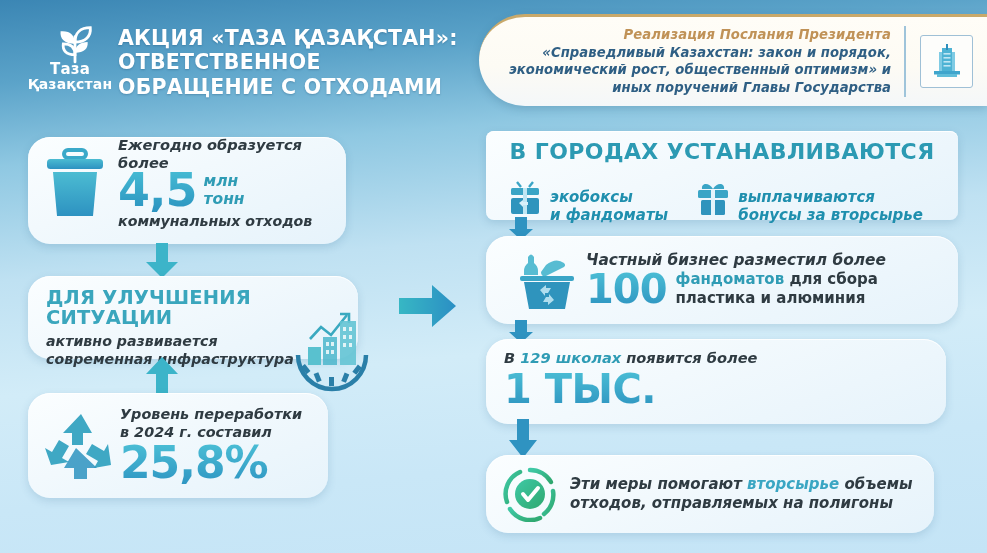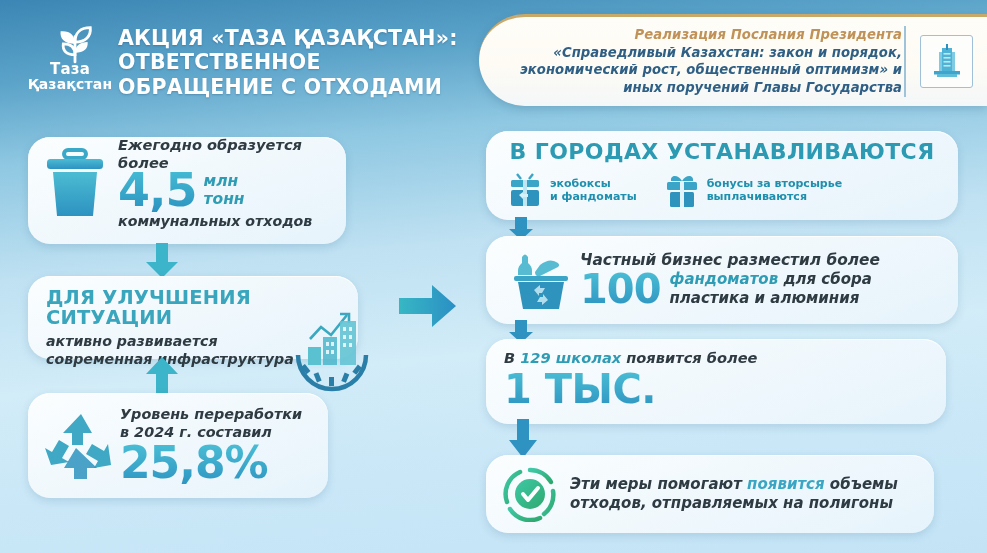--- a/index.html
+++ b/index.html
@@ -29,21 +29,21 @@
   }
 
   .header-banner {
     position: absolute; left: 479px; top: 14px; width: 508px; height: 92px;
     background: linear-gradient(180deg,#fffdf7 0%,#fdfbf4 55%,#f4f7f9 100%);
     border-top: 3px solid #c9a96a;
     border-radius: 46px 0 0 46px;
     box-shadow: 0 3px 9px rgba(35,85,120,.22);
     display: flex; align-items: center; justify-content: flex-end; padding-right: 14px;
   }
-  .banner-text { text-align: right; padding-right: 2px; border-right: 2px solid #9fc4da; }
+  .banner-text { text-align: right; padding-right: 13px; border-right: 2px solid #9fc4da; }
   .banner-line-1 {
     color: #c09257; font-style: italic; font-weight: bold;
     font-size: 13.2px; line-height: 1.32; letter-spacing: .1px;
   }
   .banner-line-2 {
     color: #2f5f84; font-style: italic; font-weight: bold;
     font-size: 13.2px; line-height: 1.34; letter-spacing: .05px; max-width: 395px;
   }
   .banner-badge {
     width: 53px; height: 53px; margin-left: 14px; border: 1.6px solid #9fc0d6;
@@ -88,40 +88,40 @@
   .rec-big { font-size: 44px; font-weight: bold; line-height: 1.0; letter-spacing: -1px;
     background: linear-gradient(180deg,#4cc0d6 0%,#2e95c2 100%);
     -webkit-background-clip: text; background-clip: text; color: transparent; }
 
   
   .arrow-down-1 { position: absolute; left: 145px; top: 243px; width: 34px; height: 36px; }
   .arrow-up-1 { position: absolute; left: 145px; top: 356px; width: 34px; height: 40px; }
   .arrow-right-1 { position: absolute; left: 398px; top: 282px; width: 60px; height: 48px; }
 
   
-  #card-cities { left: 486px; top: 131px; width: 472px; height: 89px; padding: 9px 0 0 0; }
+  #card-cities { left: 486px; top: 131px; width: 472px; height: 89px; padding: 9px 0 0 0; border-radius: 8px; }
   .cities-head { text-align: center; font-weight: bold; font-size: 22px; color: #2c9ab3;
     letter-spacing: .4px; text-transform: uppercase; line-height: 1.05; }
   .cities-row { display: flex; margin-top: 9px; padding-left: 22px; }
   .cities-item { display: flex; align-items: center; }
   .cities-item + .cities-item { margin-left: 28px; }
   .cities-ico { width: 34px; height: 36px; flex: none; }
-  .cities-lbl { margin-left: 8px; font-weight: bold; font-size: 11px;
-    color: #1f8fae; line-height: 1.22; }
+  .cities-lbl { margin-left: 8px; font-style: italic; font-weight: bold; font-size: 15px;
+    color: #1f8fae; line-height: 1.22; margin-top: 16px; }
 
   #card-business { left: 486px; top: 236px; width: 472px; height: 88px;
-    display: flex; align-items: center; padding: 0 10px 0 24px; }
+    display: flex; align-items: center; padding: 0 10px 0 30px; }
   .biz-ico { width: 62px; height: 62px; flex: none; }
   .biz-txt { margin-left: 8px; }
   .biz-l1 { font-style: italic; font-weight: bold; font-size: 15.4px; color: #2f3b42; line-height: 1.18; }
   .biz-row { display: flex; align-items: center; margin-top: -1px; }
   .biz-big { font-size: 40px; font-weight: bold; line-height: 1.0; letter-spacing: -1px;
     background: linear-gradient(180deg,#4cc0d6 0%,#2d93c0 100%);
     -webkit-background-clip: text; background-clip: text; color: transparent; }
-  .biz-side { margin-left: 9px; font-style: italic; font-weight: bold; font-size: 15px; line-height: 1.24; }
+  .biz-side { margin-left: 9px; font-weight: bold; font-size: 15px; line-height: 1.24; }
   .biz-side .hl { color: #2f9cb5; }
   .biz-side .pl { color: #2f3b42; }
 
   #card-schools { left: 486px; top: 339px; width: 460px; height: 85px; padding: 10px 0 0 18px; }
   .sch-l1 { font-style: italic; font-weight: bold; font-size: 14.6px; color: #2f3b42; line-height: 1.2; }
   .sch-l1 .hl { color: #2f9cb5; }
   .sch-row { display: flex; align-items: center; margin-top: 1px; }
   .sch-big { font-size: 40px; font-weight: bold; line-height: 1.05; letter-spacing: -.5px;
     background: linear-gradient(180deg,#4cc0d6 0%,#2d93c0 100%);
     -webkit-background-clip: text; background-clip: text; color: transparent; }
@@ -304,22 +304,22 @@
         <svg class="cities-ico" viewBox="0 0 34 36">
           <g fill="#3aa5c6">
             <path d="M17 9 C13 2 5 3 6 9 Z"></path>
               <path d="M17 9 C21 2 29 3 28 9 Z"></path>
             <rect x="2" y="10" width="30" height="8" rx="1.5"></rect>
             <rect x="5" y="20" width="24" height="15" rx="1.5" fill="#2f94bd"></rect>
             <rect x="15" y="10" width="4" height="25" fill="#e3f4fb"></rect>
           </g>
         </svg>
         <div class="cities-lbl">
+          <span style="display:block">выплачиваются</span>
           <span style="display:block">бонусы за вторсырье</span>
-          <span style="display:block">выплачиваются</span>
         </div>
       </div>
     </div>
   </div>
 
   <svg class="arrow-down-r1" viewBox="0 0 26 24">
     <path d="M7 0 H19 V12 H25 L13 23 L1 12 H7 Z" fill="#2f93c1"></path>
   </svg>
 
   <div class="card" id="card-business">
@@ -377,17 +377,17 @@
       <g fill="none" stroke="url(#gGr)" stroke-width="4.5" stroke-linecap="round">
         <path d="M28 4 a24 24 0 0 1 21 12"></path>
         <path d="M51 25 a24 24 0 0 1 -9 23"></path>
         <path d="M38 52 a24 24 0 0 1 -30 -9"></path>
         <path d="M5 36 a24 24 0 0 1 13 -30"></path>
       </g>
       <circle cx="28" cy="28" r="15" fill="url(#gGr)"></circle>
       <path d="M21 28 l5 6 l10 -12" fill="none" stroke="#ffffff" stroke-width="4" stroke-linecap="round" stroke-linejoin="round"></path>
     </svg>
     <div class="res-txt">
-      <span>Эти меры помогают </span><span class="hl">появится</span><span> объемы отходов, отправляемых на полигоны</span>
+      <span>Эти меры помогают </span><span class="hl">вторсырье</span><span> объемы отходов, отправляемых на полигоны</span>
     </div>
   </div>
 
 </div>
 
 </body></html>

